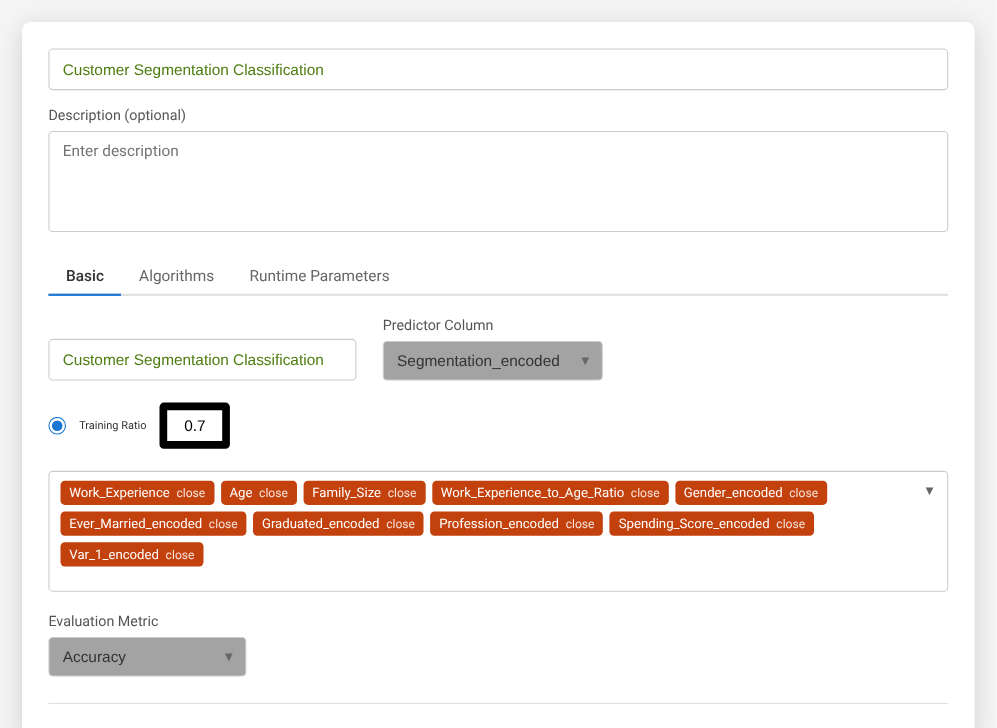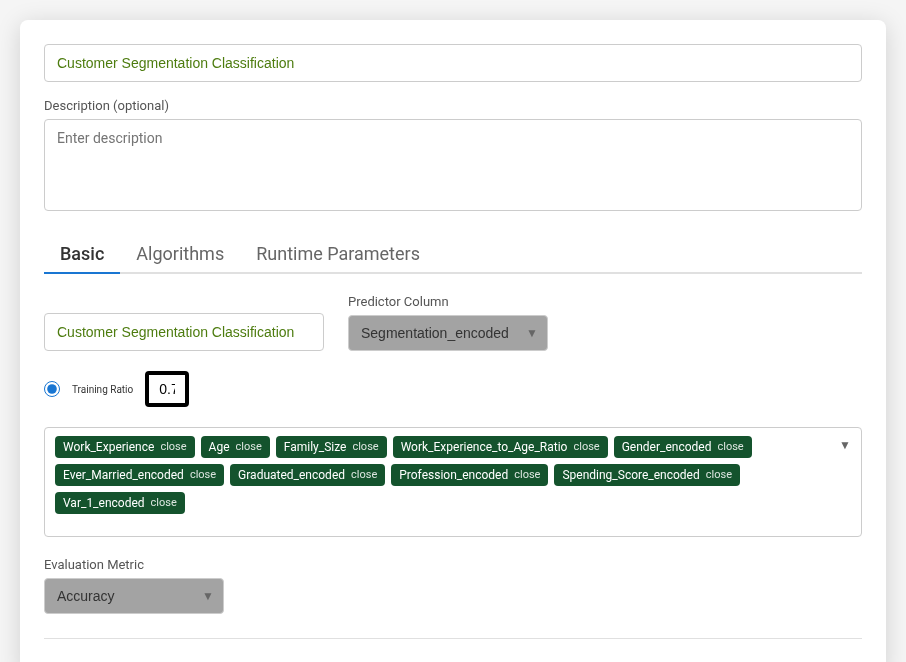--- a/index.html
+++ b/index.html
@@ -40,21 +40,21 @@
       font-family: inherit;
     }
     .section-gap { margin-bottom: 16px; }
     .tabs {
       display: flex;
       border-bottom: 2px solid #e0e0e0;
       margin: 20px 0 20px 0;
     }
     .tab {
       padding: 8px 16px;
-      font-size: 18px;
+      font-size: 14px;
       color: #666;
       cursor: pointer;
       border-bottom: 2px solid transparent;
       margin-bottom: -2px;
     }
     .tab.active {
       color: #333;
       border-bottom: 2px solid #1976d2;
       font-weight: 500;
     }
@@ -102,25 +102,25 @@
       width: 16px;
       height: 16px;
       accent-color: #1976d2;
       cursor: pointer;
     }
     .training-ratio-label {
       font-size: 10px;
       color: #333;
     }
     .ratio-input {
-      border: 4px solid #000000;
+      border: 7px solid #000000;
       border-radius: 4px;
       padding: 6px 10px;
       font-size: 14px;
-      width: 44px;
+      width: 64px;
       text-align: center;
       outline: none;
     }
     .features-label {
       font-size: 13px;
       color: #555;
       margin-bottom: 8px;
       display: block;
     }
     .features-container {
@@ -136,27 +136,27 @@
     }
     .features-dropdown-arrow {
       position: absolute;
       right: 10px;
       top: 10px;
       font-size: 12px;
       color: #666;
       pointer-events: none;
     }
     .tag {
-      background: #14532d;
+      background: #c2410c;
       color: #fff;
       border-radius: 4px;
       padding: 4px 8px;
       font-size: 12px;
       display: flex;
-      align-items: flex-start;
+      align-items: center;
       gap: 4px;
     }
     .tag-close {
       font-size: 11px;
       cursor: pointer;
       opacity: 0.85;
       margin-left: 2px;
     }
     .eval-section {
       margin-top: 20px;

